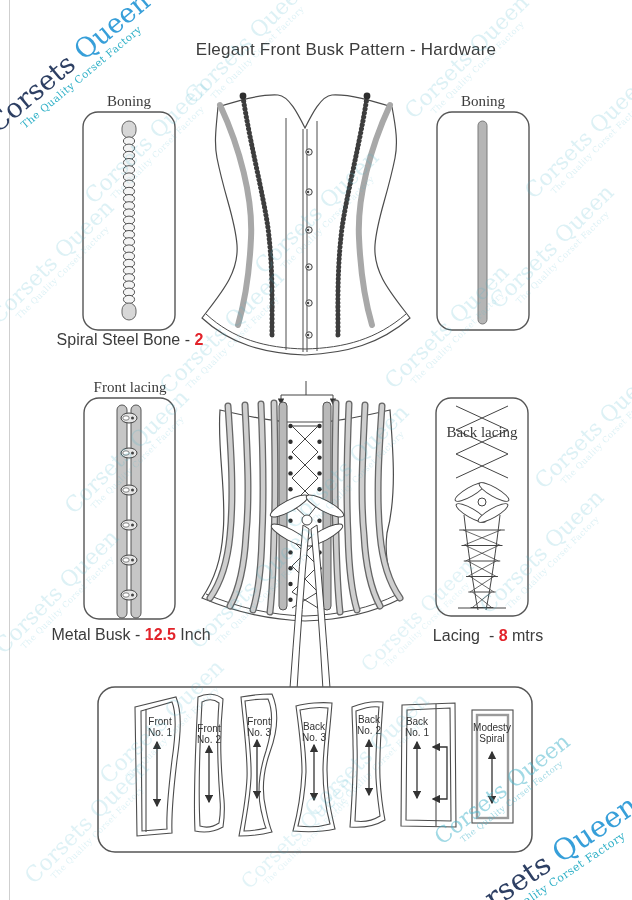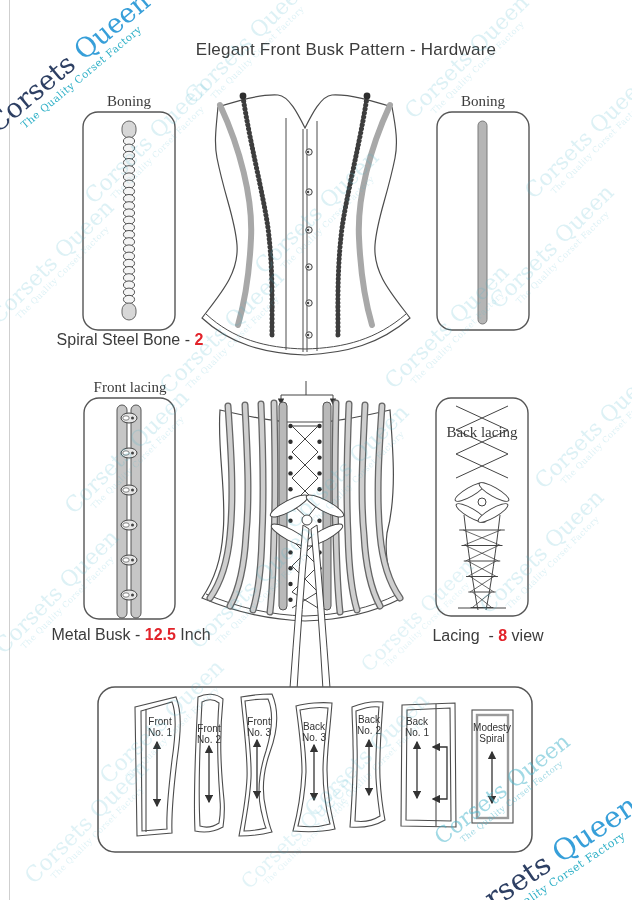--- a/index.html
+++ b/index.html
@@ -313,21 +313,21 @@
     <span>Spiral Steel Bone - </span><span class="red">2</span><span></span>
   </div>
 
   <div class="txt boxlabel" style="left:130px;top:379px;">Front lacing</div>
   <div class="txt boxlabel" style="left:482px;top:379px;margin-top:45px;">Back lacing</div>
 
   <div class="txt caption" style="left:131px;top:626px;">
     <span>Metal Busk - </span><span class="red">12.5</span><span> Inch</span>
   </div>
   <div class="txt caption" style="left:488px;top:627px;">
-    <span>Lacing&nbsp; - </span><span class="red">8</span><span> view</span>
+    <span>Lacing&nbsp; - </span><span class="red">8</span><span> mtrs</span>
   </div>
 
 
   <div class="piece-label" style="left:160px;top:716px;">
     <span style="display:block">Front</span>
       <span style="display:block">No. 1</span>
   </div>
   <div class="piece-label" style="left:209px;top:723px;">
     <span style="display:block">Front</span>
       <span style="display:block">No. 2</span>

